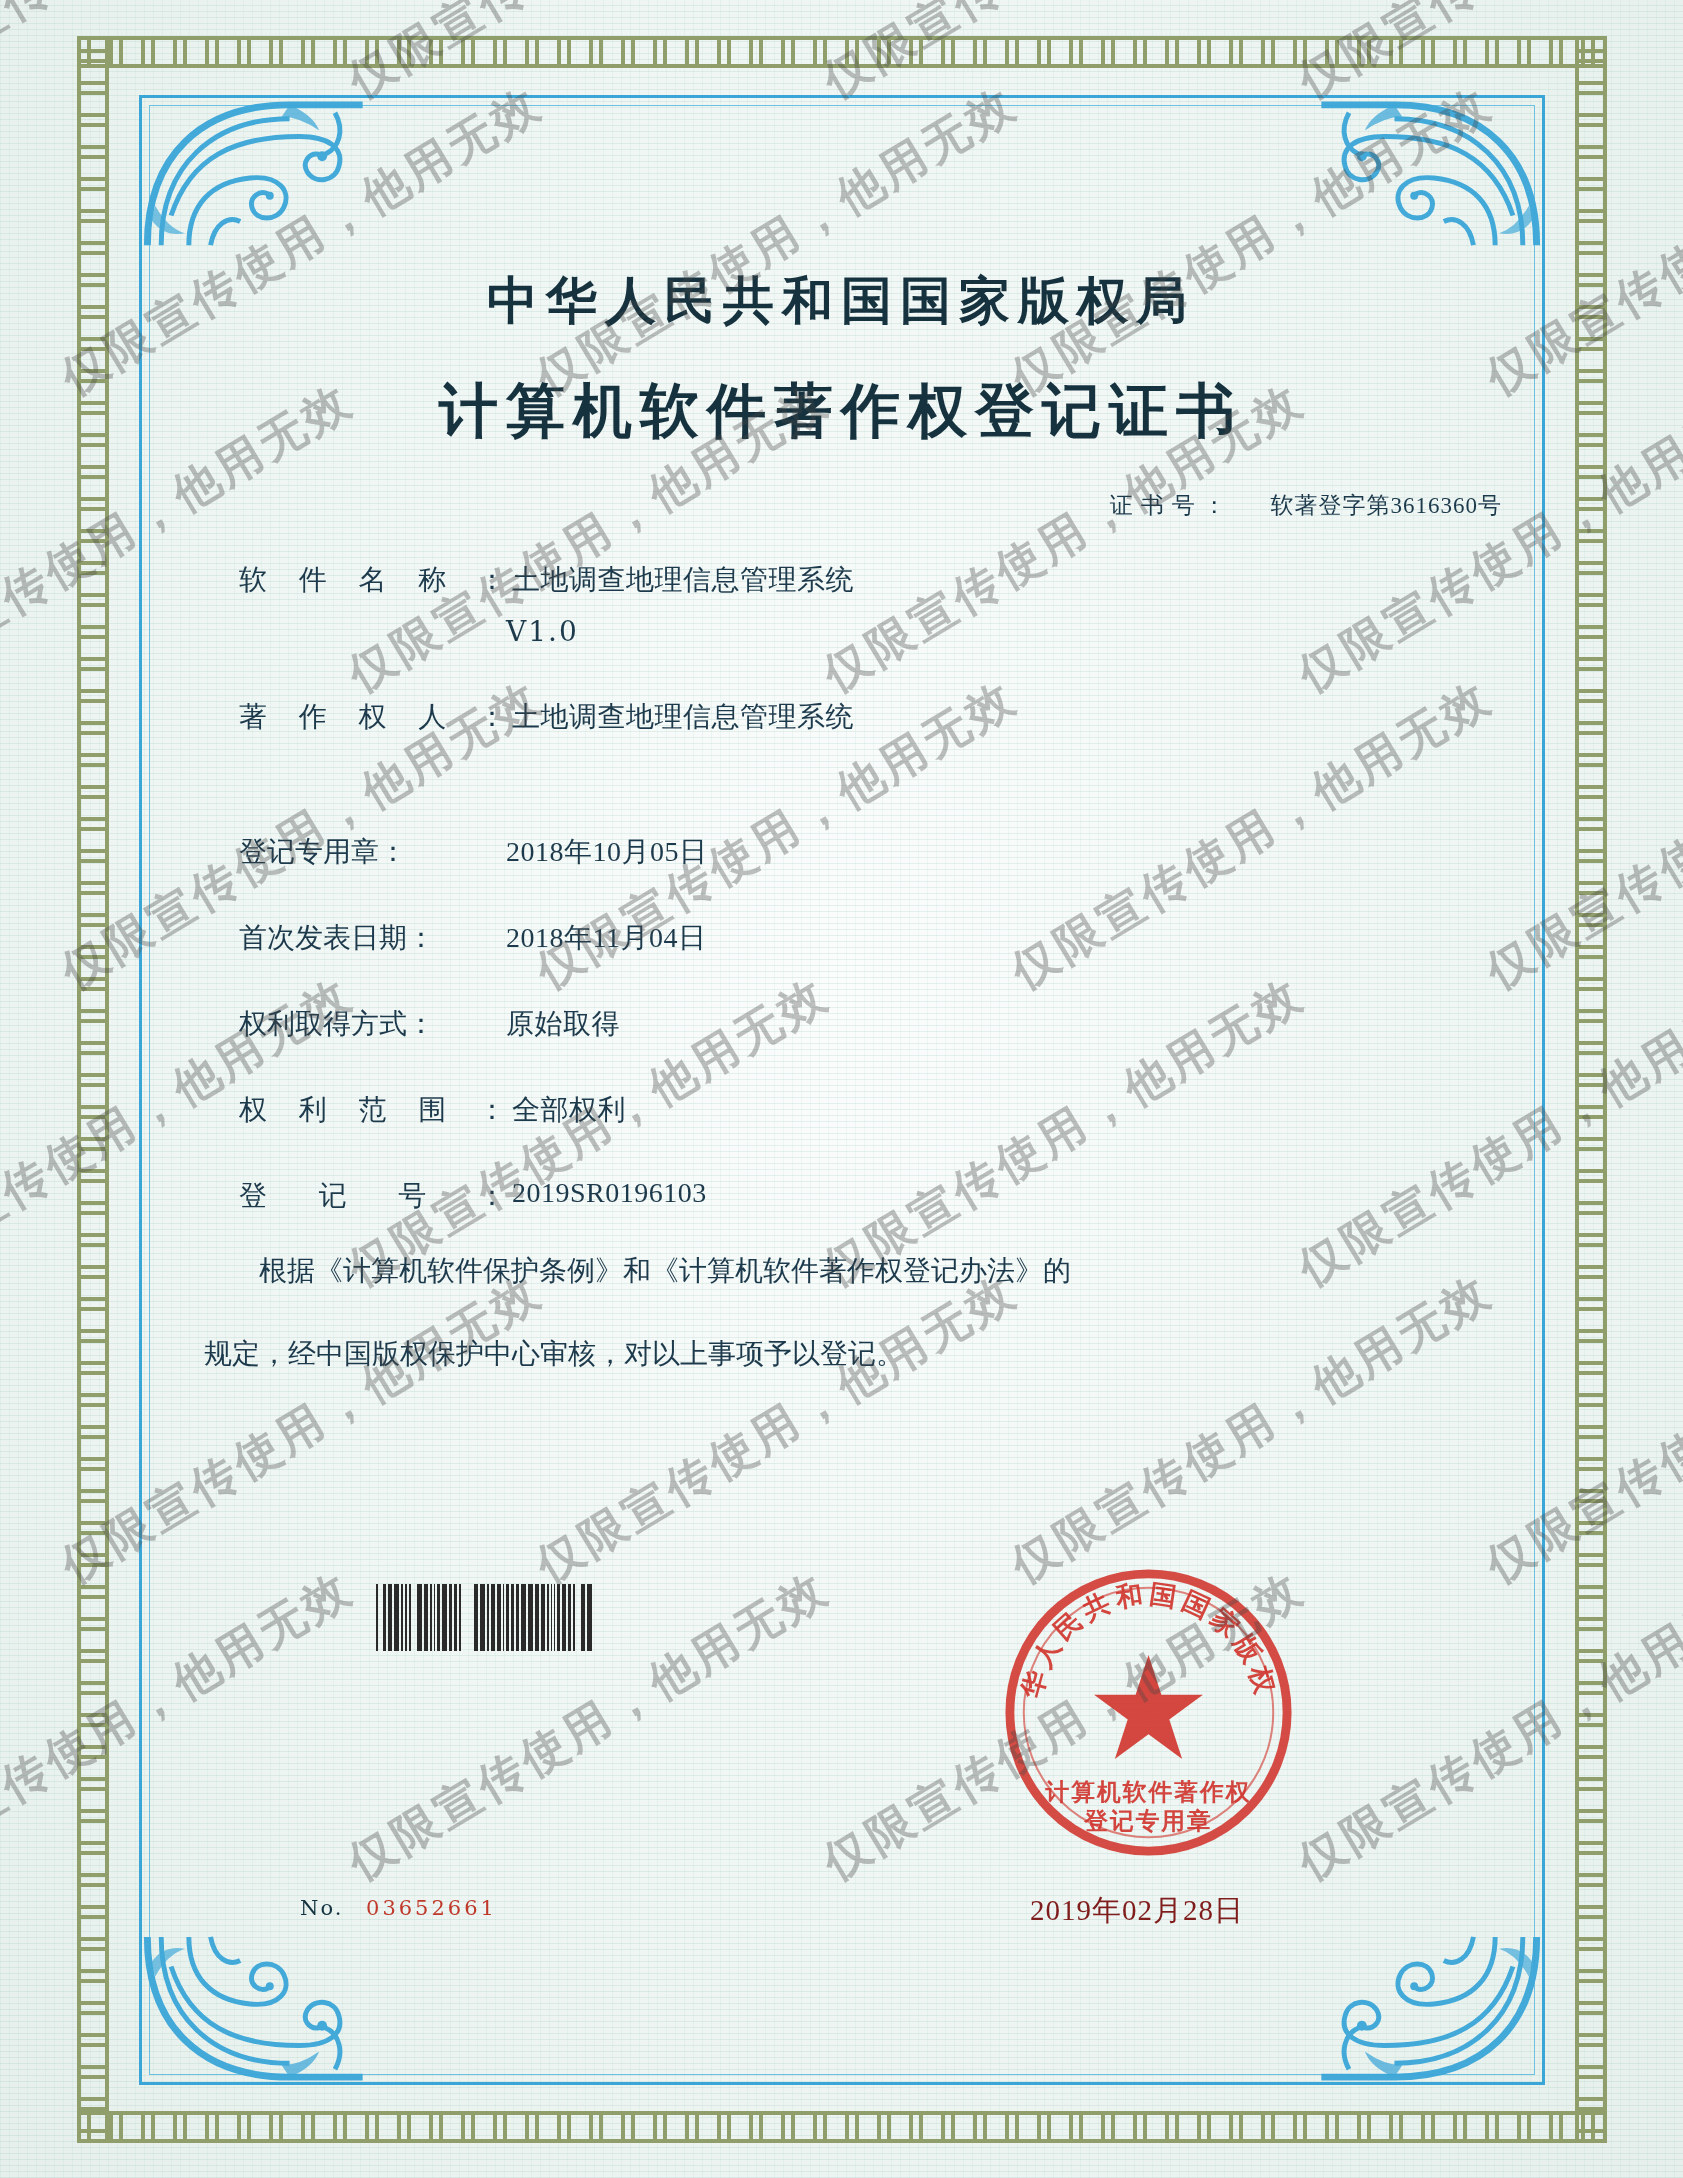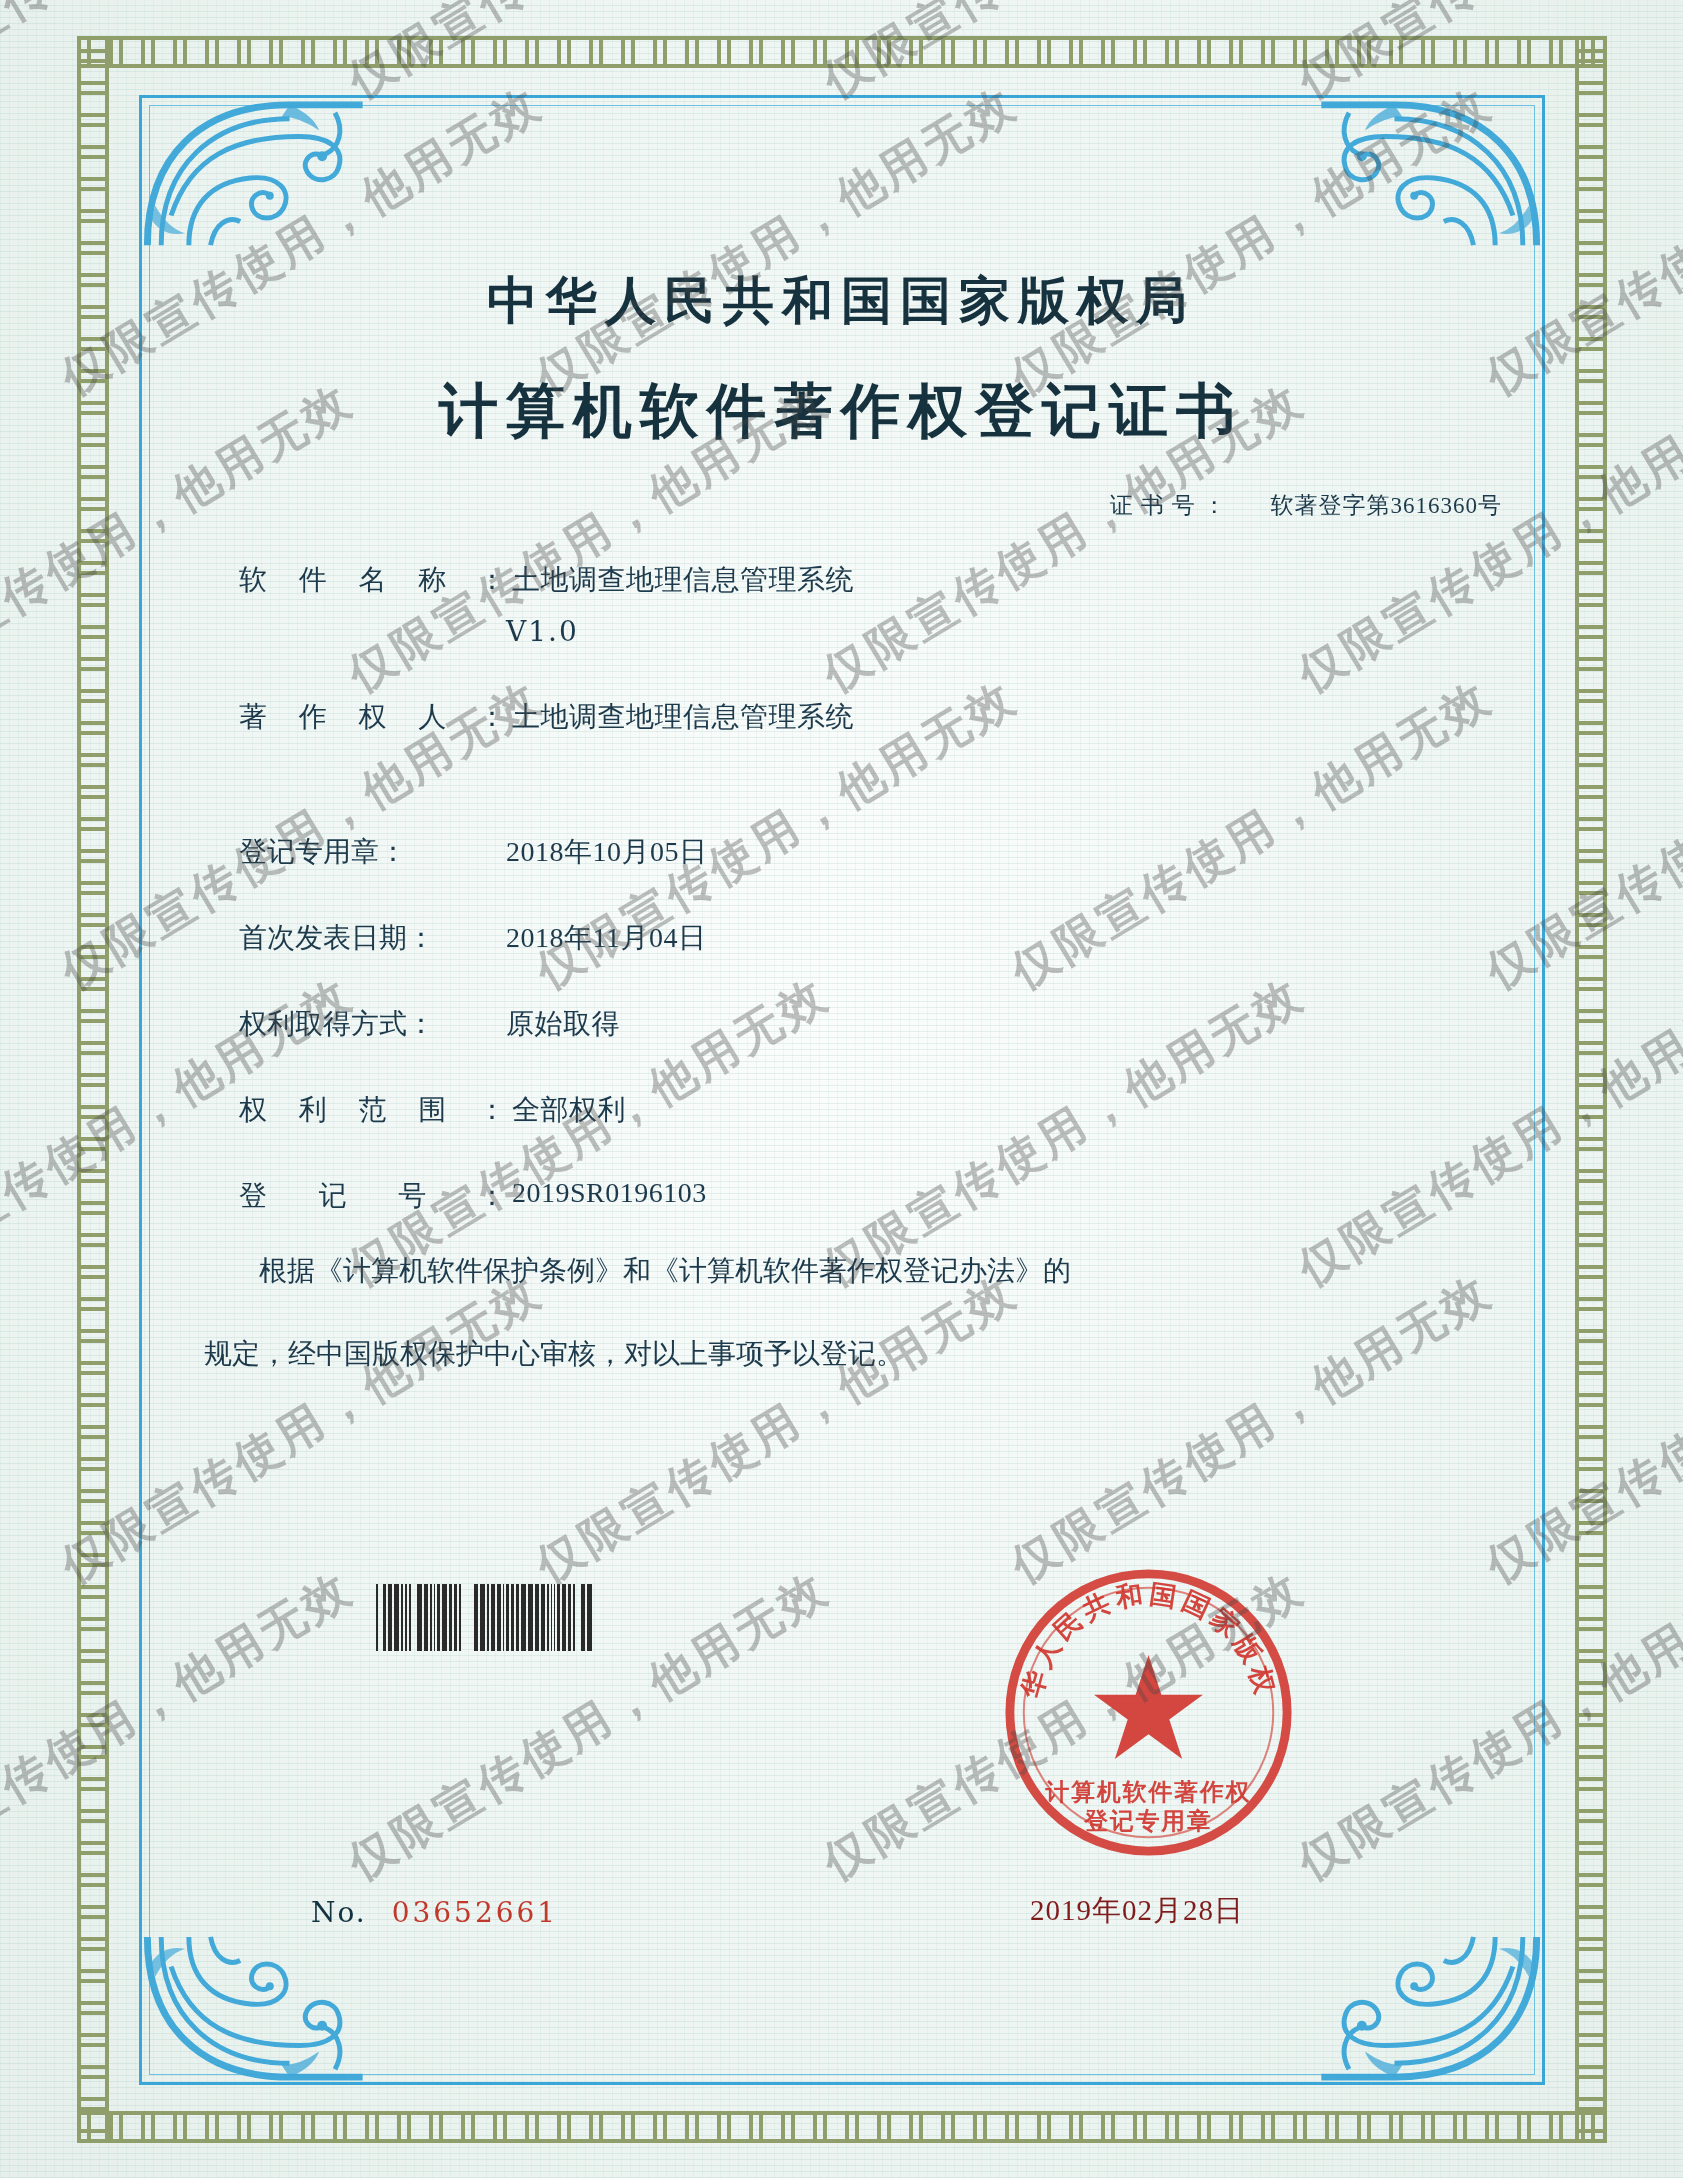--- a/index.html
+++ b/index.html
@@ -224,24 +224,24 @@
     left: 1000px;
     top: 1564px;
     width: 297px;
     height: 297px;
   }
   .seal svg { display: block; width: 100%; height: 100%; }
 
   
   .serial {
     position: absolute;
-    left: 311px;
+    left: 300px;
     top: 1896px;
     font-family: "DejaVu Serif", serif;
-    font-size: 28px;
+    font-size: 21px;
     letter-spacing: 2px;
     color: #12333f;
   }
   .serial .sn-num { color: #c0392b; margin-left: 14px; letter-spacing: 3px; }
 
   .issue-date {
     position: absolute;
     left: 1030px;
     top: 1891px;
     font-size: 29px;

